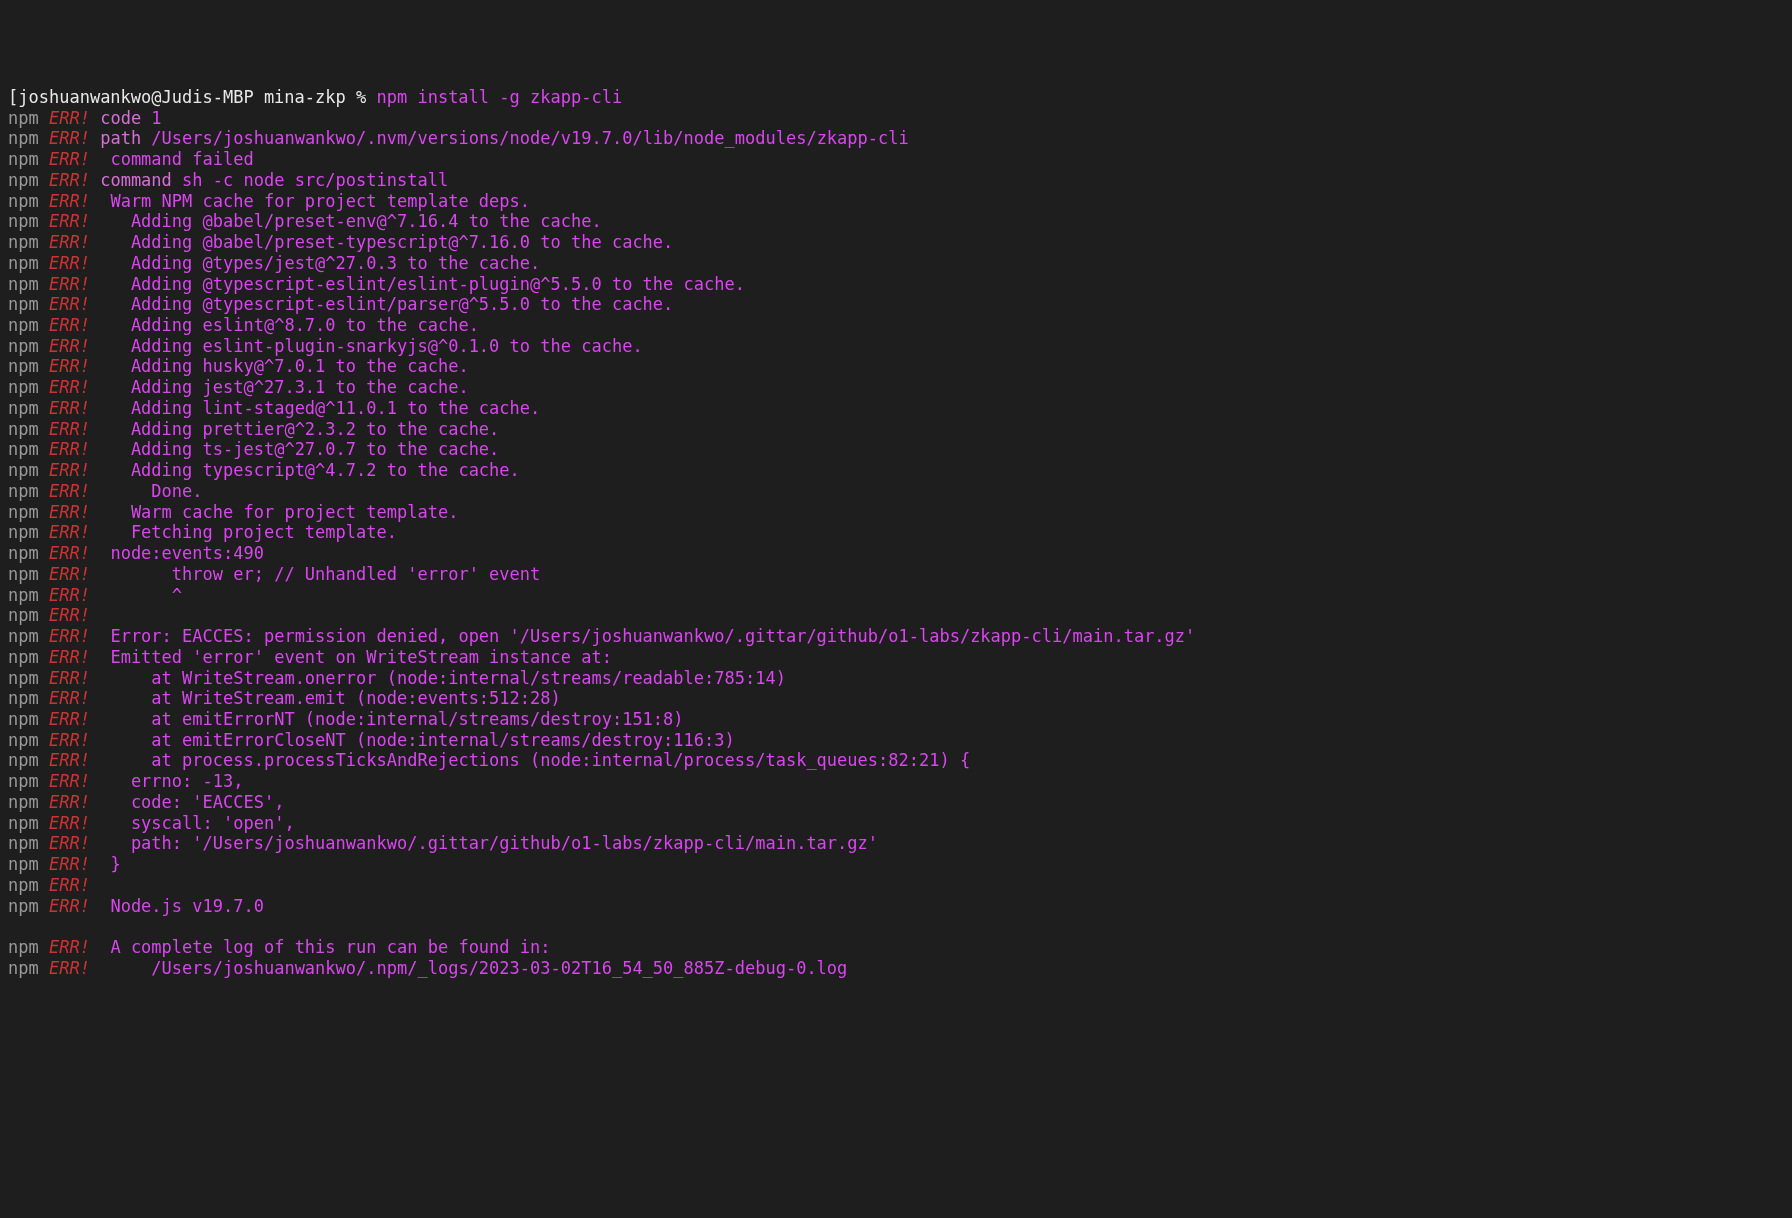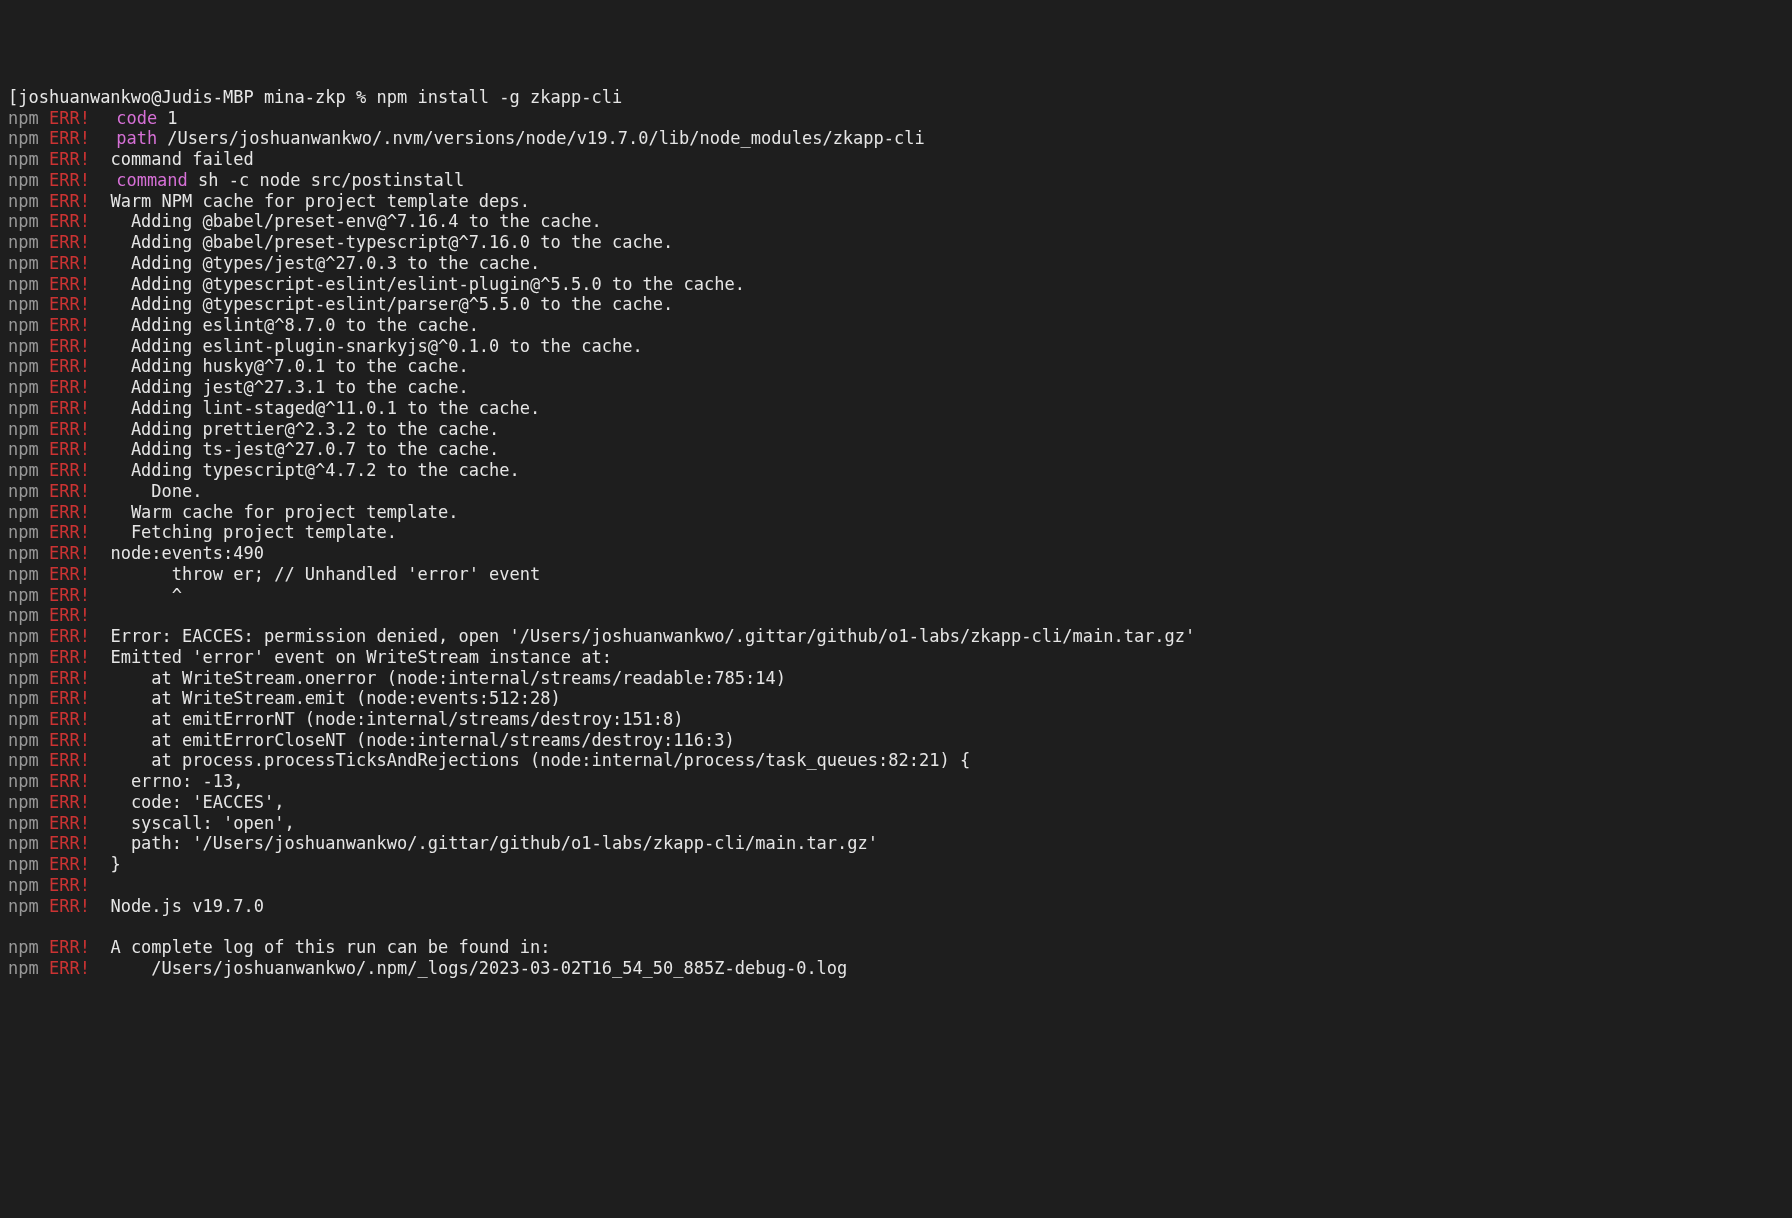--- a/index.html
+++ b/index.html
@@ -23,27 +23,27 @@
     .prompt {
       color: #e8e8e8;
     }
     .npm-label {
       color: #999999;
       text-align: right;
     }
     .err-label {
       color: #cc3333;
       background-color: #1e1e1e;
+      font-style: italic;
     }
     .magenta {
       color: #d670d6;
-      margin-left: 16px;
     }
     .white {
-      color: #e5e5e5;
+      color: #d946ef;
     }
     .blank-row {
       height: 1.22em;
     }
   </style>
 </head>
 <body>
 
 
 

